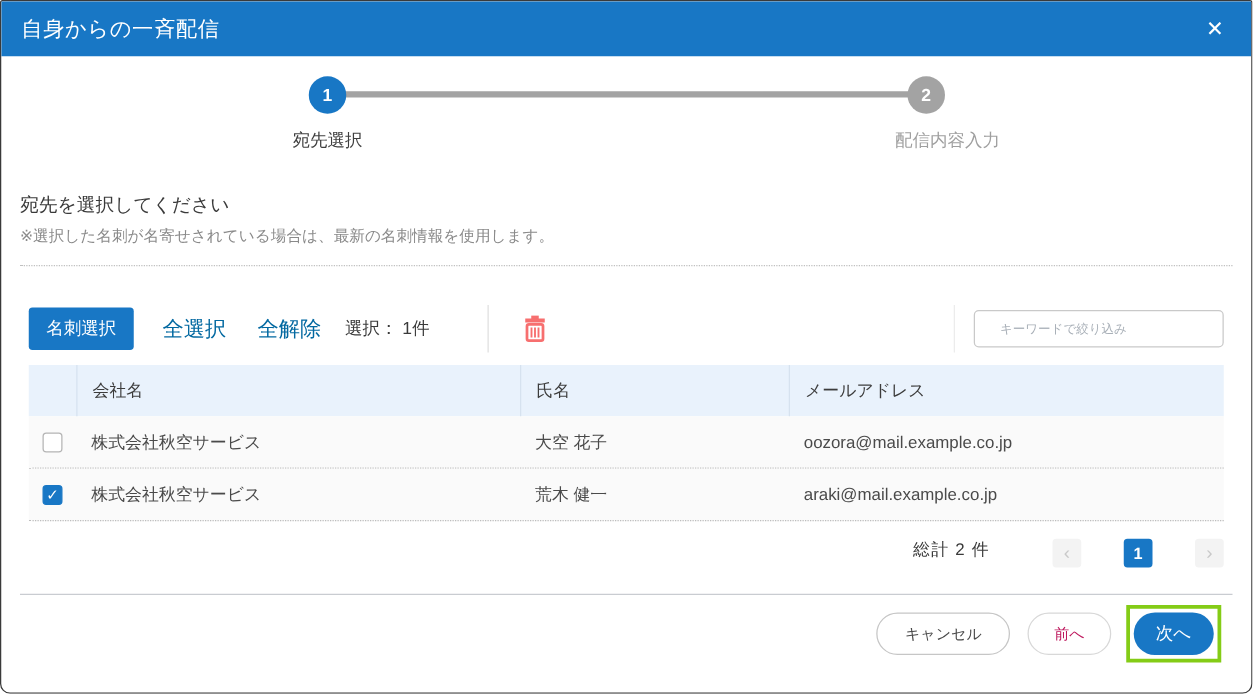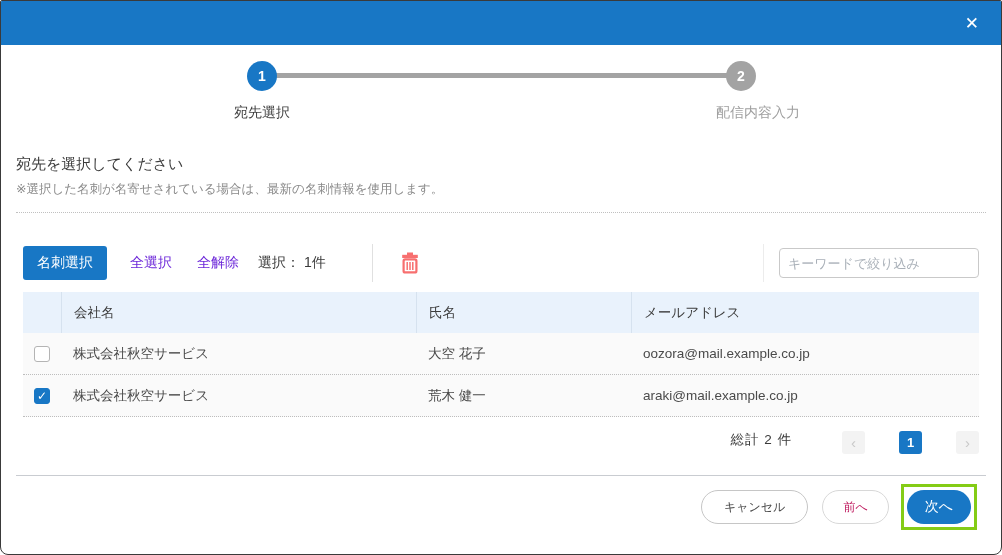--- a/index.html
+++ b/index.html
@@ -49,32 +49,32 @@
   .instruction { margin-top:14px; font-size:15px; color:#3a3a3a; }
   .note { margin-top:7px; font-size:12.5px; color:#8a8a8a; }
   .dotted-hr { margin-top:14px; border-top:1px dotted #c0c0c0; height:0; }
   
   .toolbar { margin:32px 0 0 7px; display:flex; align-items:center; height:36px; }
   .btn-primary {
     background:#1877c5; color:#fff; border:none; border-radius:3px;
     height:34px; padding:0 14px; font-size:14px; cursor:pointer;
     font-family:inherit;
   }
-  .link { color:#6d28d9; font-size:14px; cursor:pointer; text-decoration:none; }
+  .link { color:#0369a1; font-size:17px; cursor:pointer; text-decoration:none; }
   .link.l1 { margin-left:23px; }
   .link.l2 { margin-left:25px; }
   .sel-count { margin-left:19px; font-size:14px; color:#3a3a3a; }
   .vdiv { width:1px; height:38px; background:#e0e0e0; margin-left:46px; }
   .trash { margin-left:27px; color:#f76f6f; cursor:pointer; display:flex; align-items:center; }
   .spacer { flex:1; }
   .vdiv2 { width:1px; height:38px; background:#ececec; }
   .search-input {
     margin-left:15px; margin-right:7px;
     width:200px; height:30px; border:1px solid #c9c9c9; border-radius:4px;
-    padding:0 8px; font-size:13px; color:#444; font-family:inherit;
+    padding:0 20px; font-size:10px; color:#444; font-family:inherit;
   }
   .search-input::placeholder { color:#a9b0b8; }
   
   .table { margin:11px 7px 0 7px; }
   .t-head { display:flex; background:#e9f2fc; height:41px; align-items:stretch; }
   .t-row  { display:flex; background:#fafafa; height:42px; border-bottom:1px dotted #bdbdbd; }
   .cell { display:flex; align-items:center; padding-left:12px; font-size:13.5px; color:#4a4a4a; overflow:hidden; white-space:nowrap; }
   .c-check { flex:0 0 38px; justify-content:center; padding-left:0; }
   .c-company { flex:0 0 355px; }
   .c-name { flex:0 0 215px; }
@@ -115,20 +115,21 @@
     background:#1877c5; color:#fff; font-size:14px; padding:0 18px;
     cursor:pointer; font-family:inherit;
   }
 </style>
 </head>
 <body>
 
 <div class="modal">
 
   <div class="hdr">
+    <span class="hdr-title">自身からの一斉配信</span>
     <span class="hdr-close">✕</span>
   </div>
 
   <div class="stepper">
     <div class="step-line"></div>
     <div class="step-circle s1">1</div>
     <div class="step-circle s2">2</div>
     <div class="step-label s1">宛先選択</div>
     <div class="step-label s2">配信内容入力</div>
   </div>

